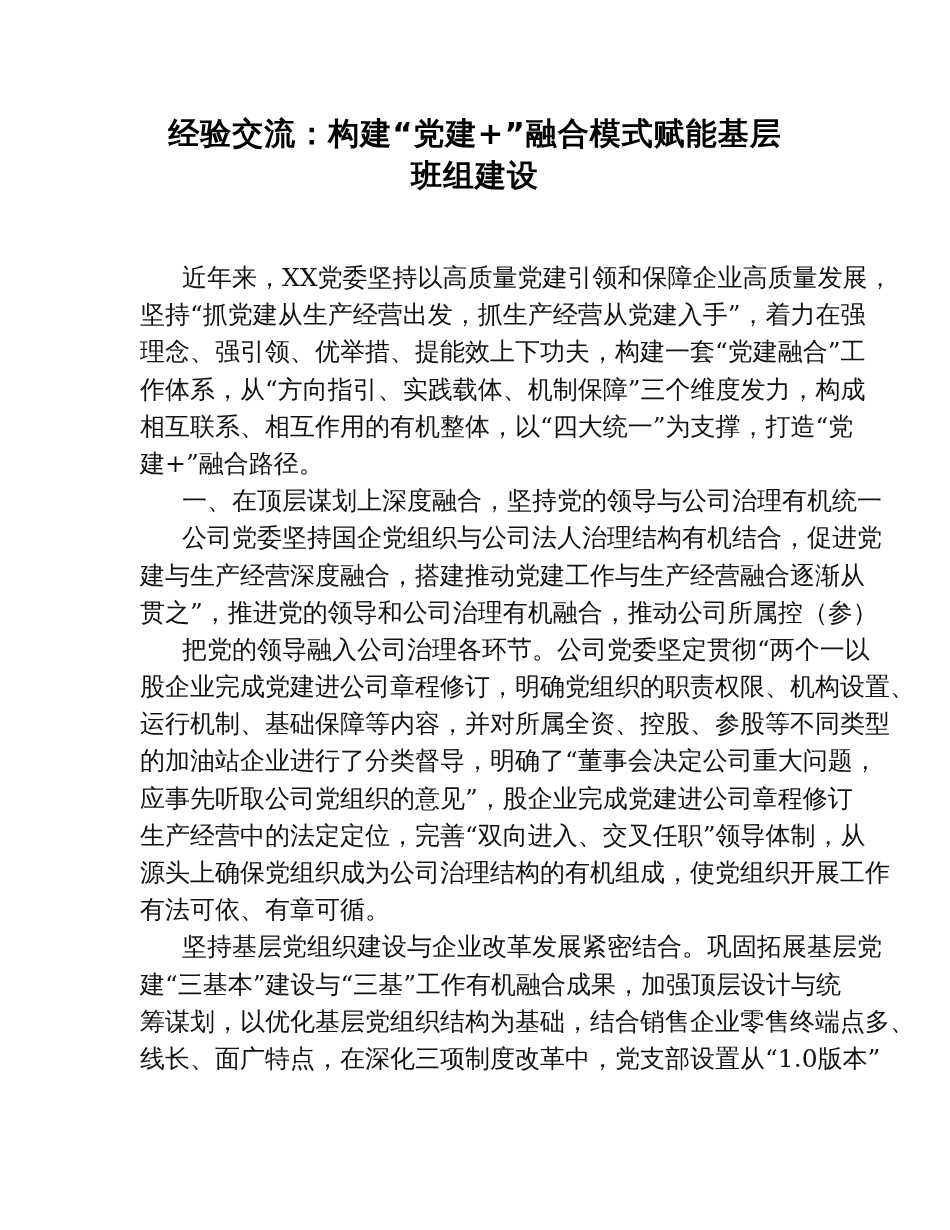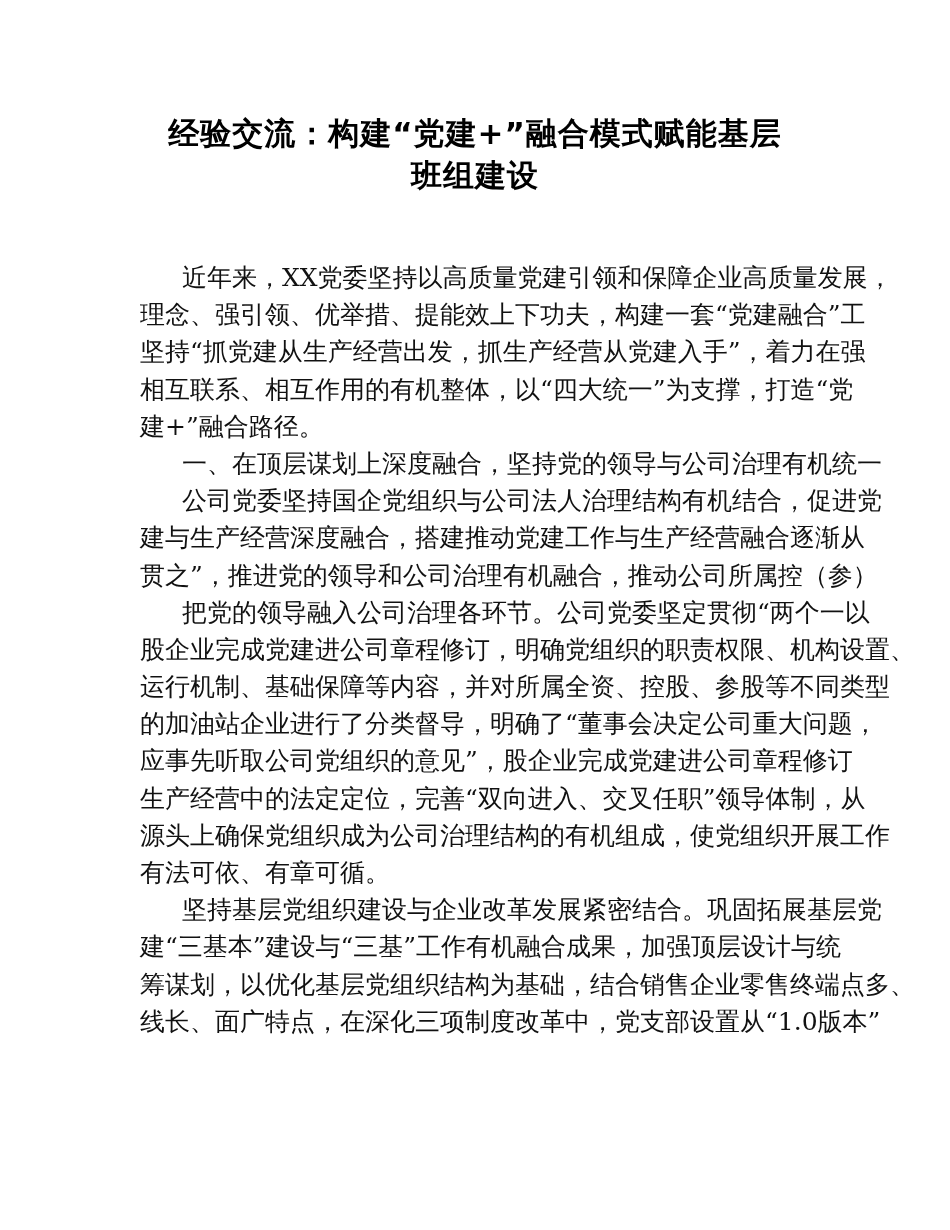--- a/index.html
+++ b/index.html
@@ -70,22 +70,23 @@
 
   <h1 class="title" style="margin:0;">
     <span class="tline">经验交流：构建“党建+”融合模式赋能基层</span>
     <span class="tline">班组建设</span>
   </h1>
 
   <div class="body">
 
     <div>
       <span class="line indent">近年来，XX党委坚持以高质量党建引领和保障企业高质量发展，</span>
+      <span class="line">坚持“抓党建从生产经营出发，抓生产经营从党建入手”，着力在强</span>
       <span class="line">理念、强引领、优举措、提能效上下功夫，构建一套“党建融合”工</span>
-      <span class="line">坚持“抓党建从生产经营出发，抓生产经营从党建入手”，着力在强</span>
+      <span class="line">作体系，从“方向指引、实践载体、机制保障”三个维度发力，构成</span>
       <span class="line">相互联系、相互作用的有机整体，以“四大统一”为支撑，打造“党</span>
       <span class="line last">建+”融合路径。</span>
     </div>
 
     <div>
       <span class="line indent last">一、在顶层谋划上深度融合，坚持党的领导与公司治理有机统一</span>
     </div>
 
     <div>
       <span class="line indent">公司党委坚持国企党组织与公司法人治理结构有机结合，促进党</span>

